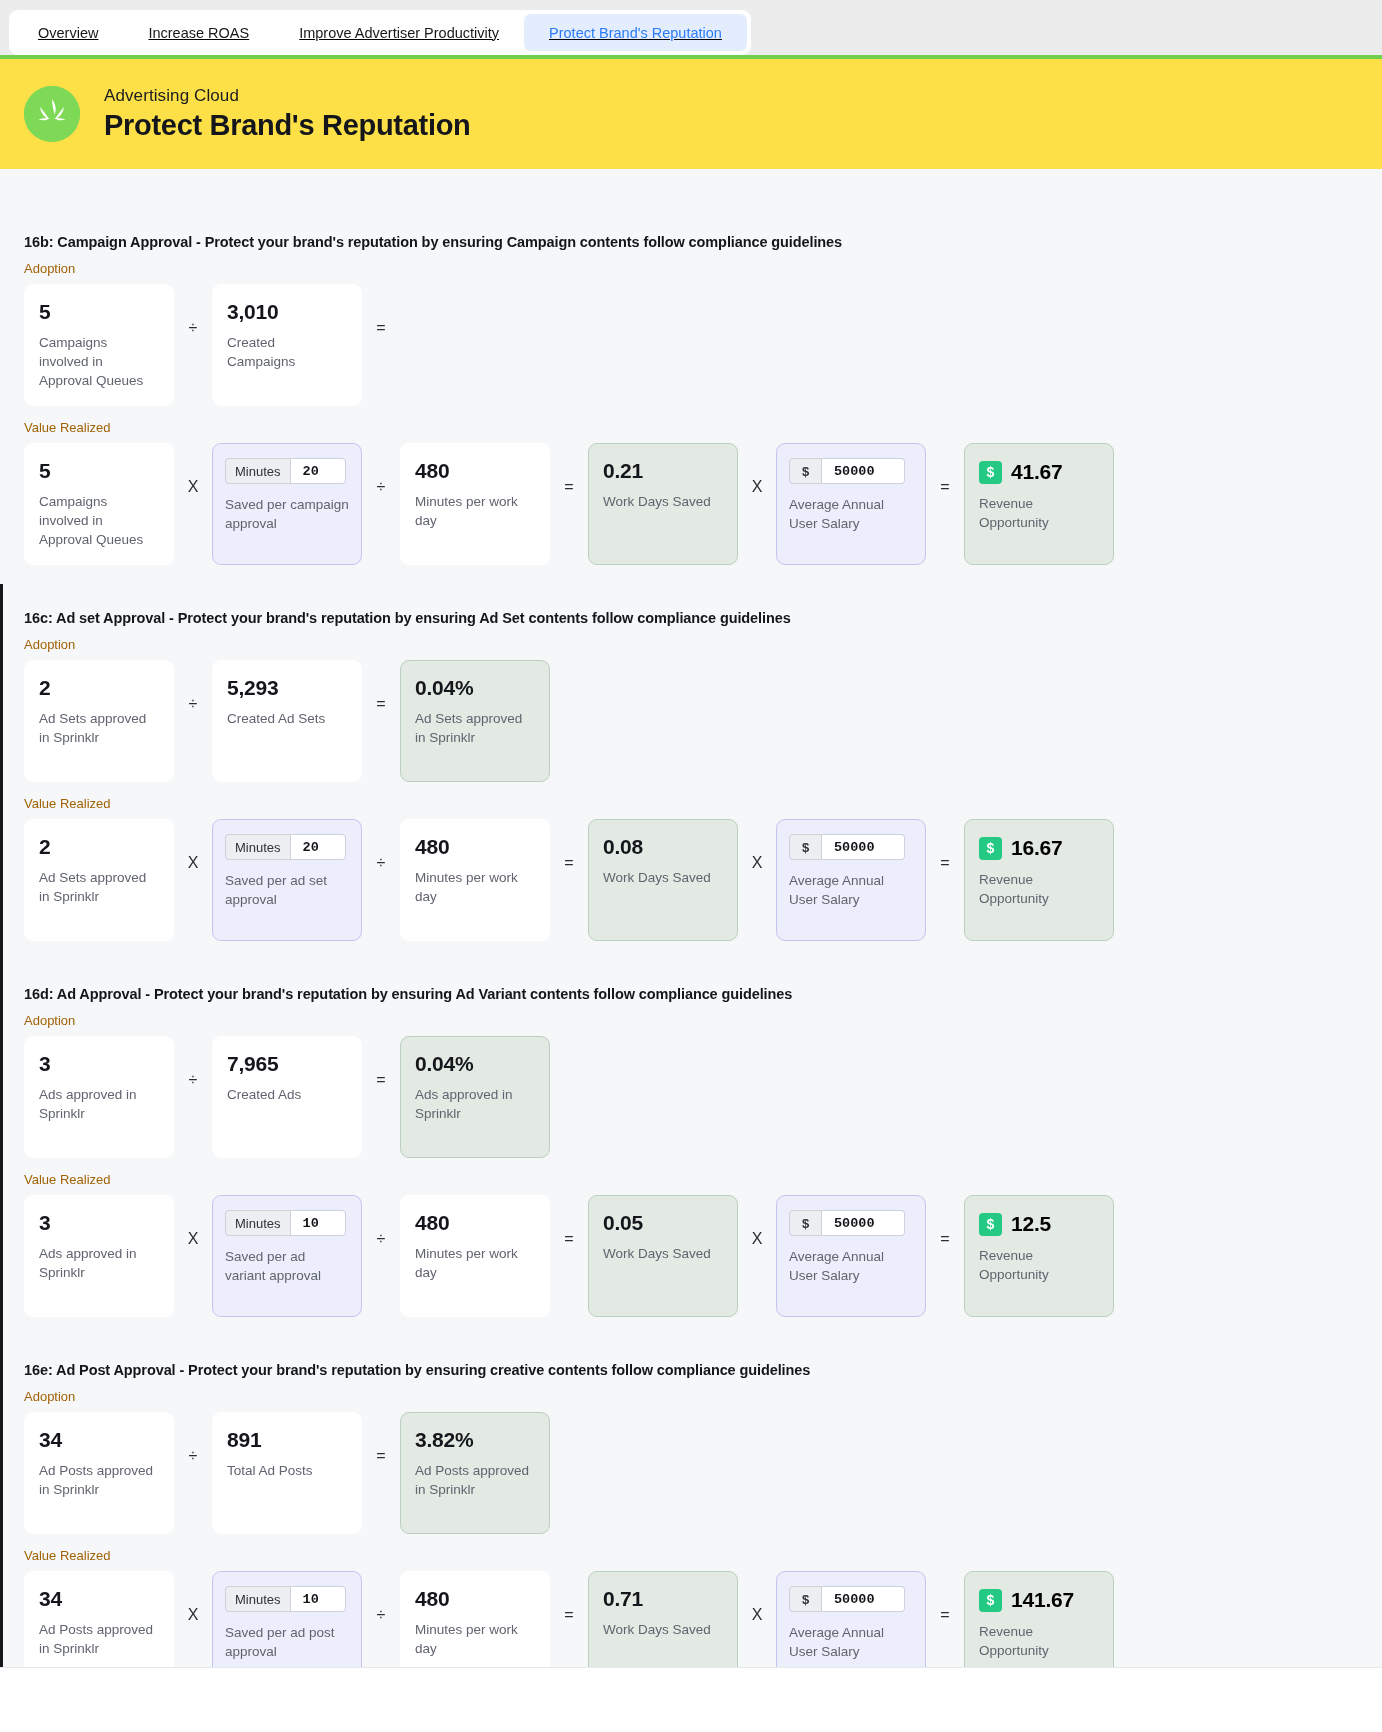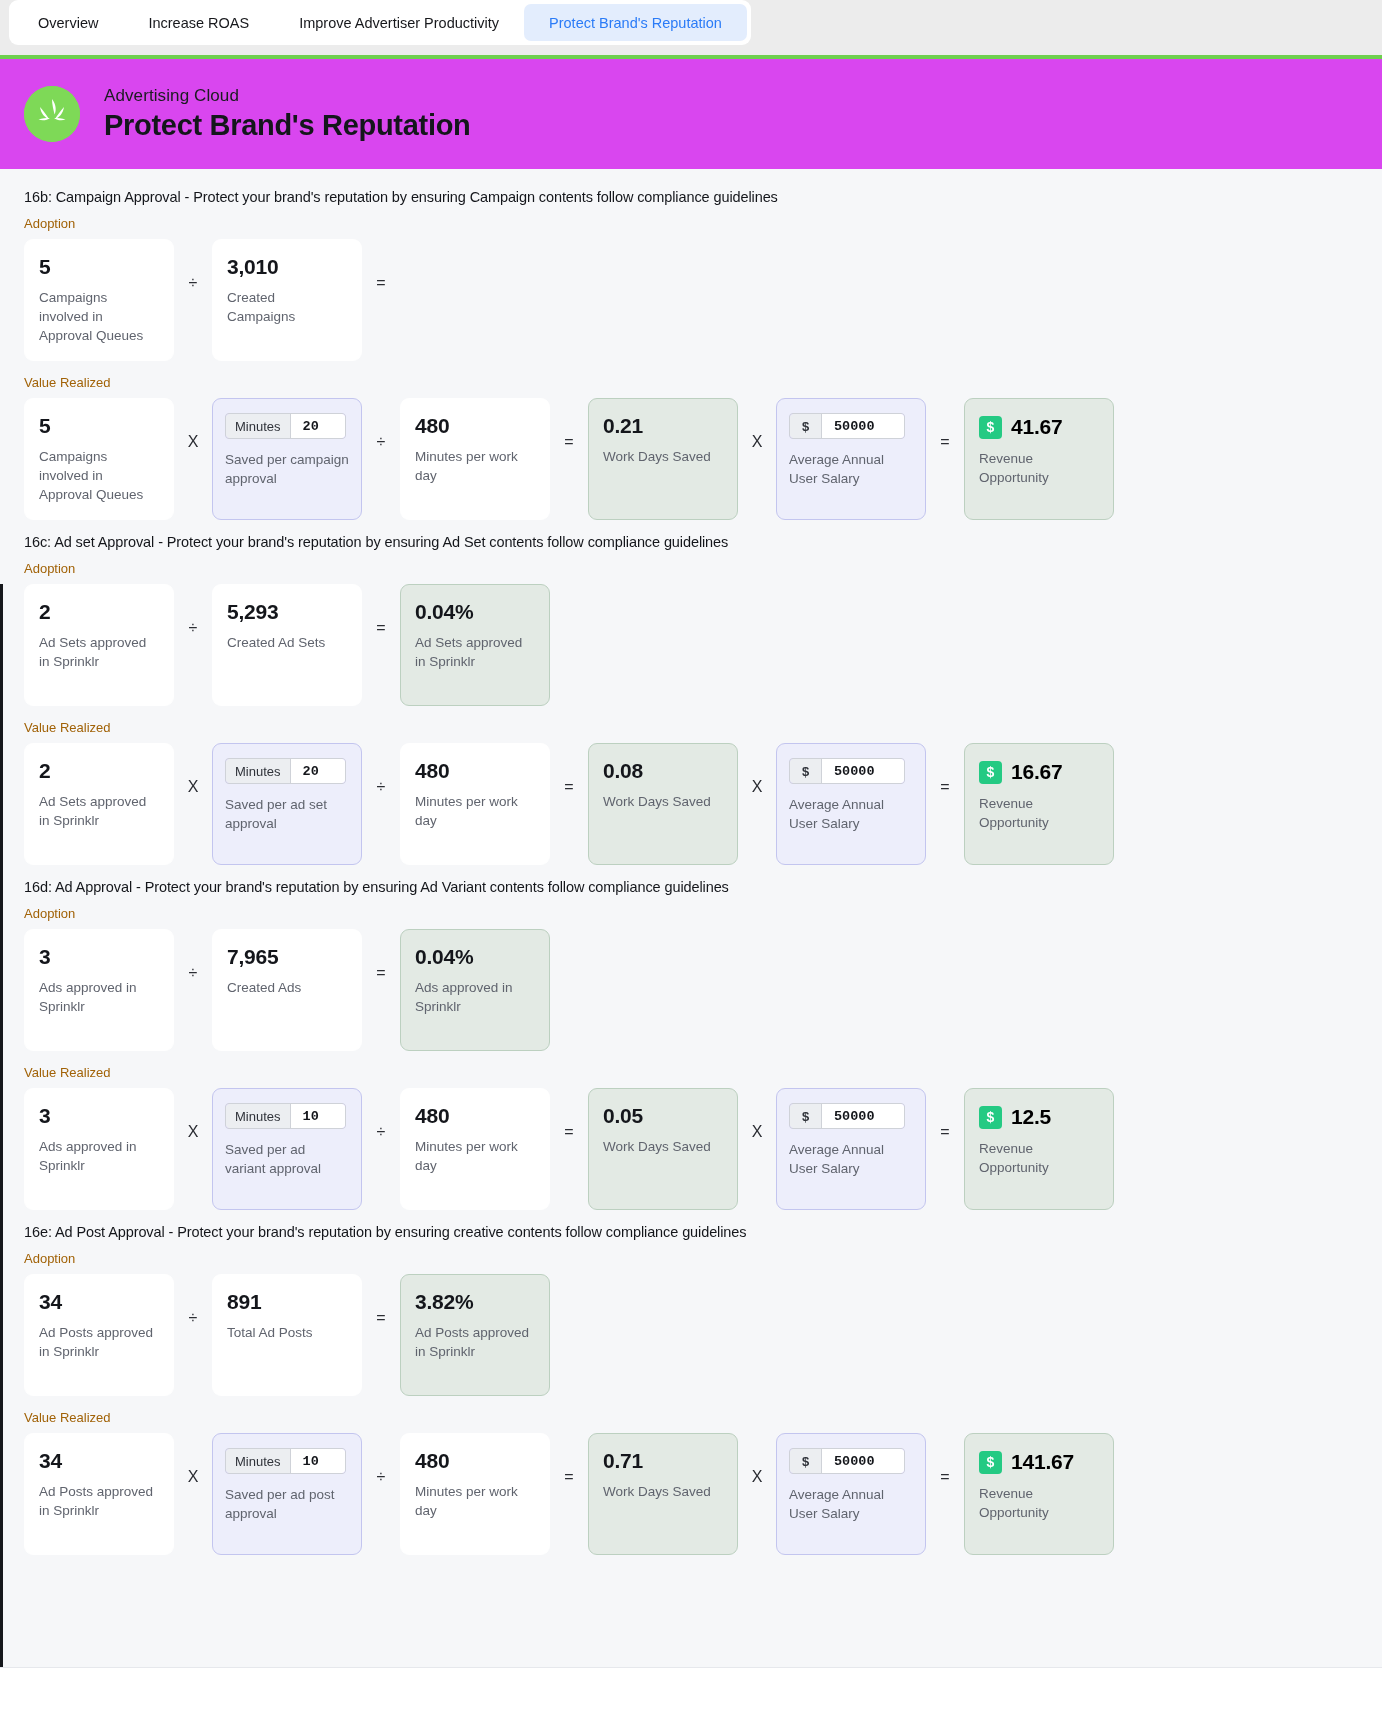--- a/index.html
+++ b/index.html
@@ -11,21 +11,22 @@
     overflow: hidden;
   }
 
   
   .navbar {
     position: relative;
     width: 1382px;
     height: 55px;
     background: #ececec;
     display: flex;
-    align-items: flex-start;
+    align-items: flex-end;
+    text-decoration: underline;
   }
   .nav-shell {
     margin-left: 9px;
     height: 45px;
     background: #ffffff;
     border-radius: 9px;
     display: flex;
     align-items: center;
     padding: 0 4px;
   }
@@ -46,21 +47,21 @@
   }
   .green-rule {
     width: 1382px;
     height: 4px;
     background: #6ed04e;
   }
 
   
   .page-header {
     height: 110px;
-    background: #d946ef;
+    background: #fde047;
     display: flex;
     align-items: center;
     padding-left: 24px;
   }
   .logo {
     width: 56px;
     height: 56px;
     border-radius: 50%;
     background: #7ed957;
     flex: 0 0 auto;
@@ -92,24 +93,25 @@
     position: absolute;
     left: 0;
     top: 415px;
     width: 3px;
     height: 1113px;
     background: #16181c;
   }
   .section { padding: 0 24px; }
   .section-title {
     font-size: 14.5px;
-    font-weight: normal;
+    font-weight: bold;
     color: #14161b;
     margin-bottom: 11px;
     letter-spacing: -.1px;
+    margin-top: 45px;
   }
   .group-label {
     font-size: 13px;
     color: #a16207;
     margin: 0 0 8px 0;
   }
   .row {
     display: flex;
     align-items: flex-start;
     margin-bottom: 14px;

